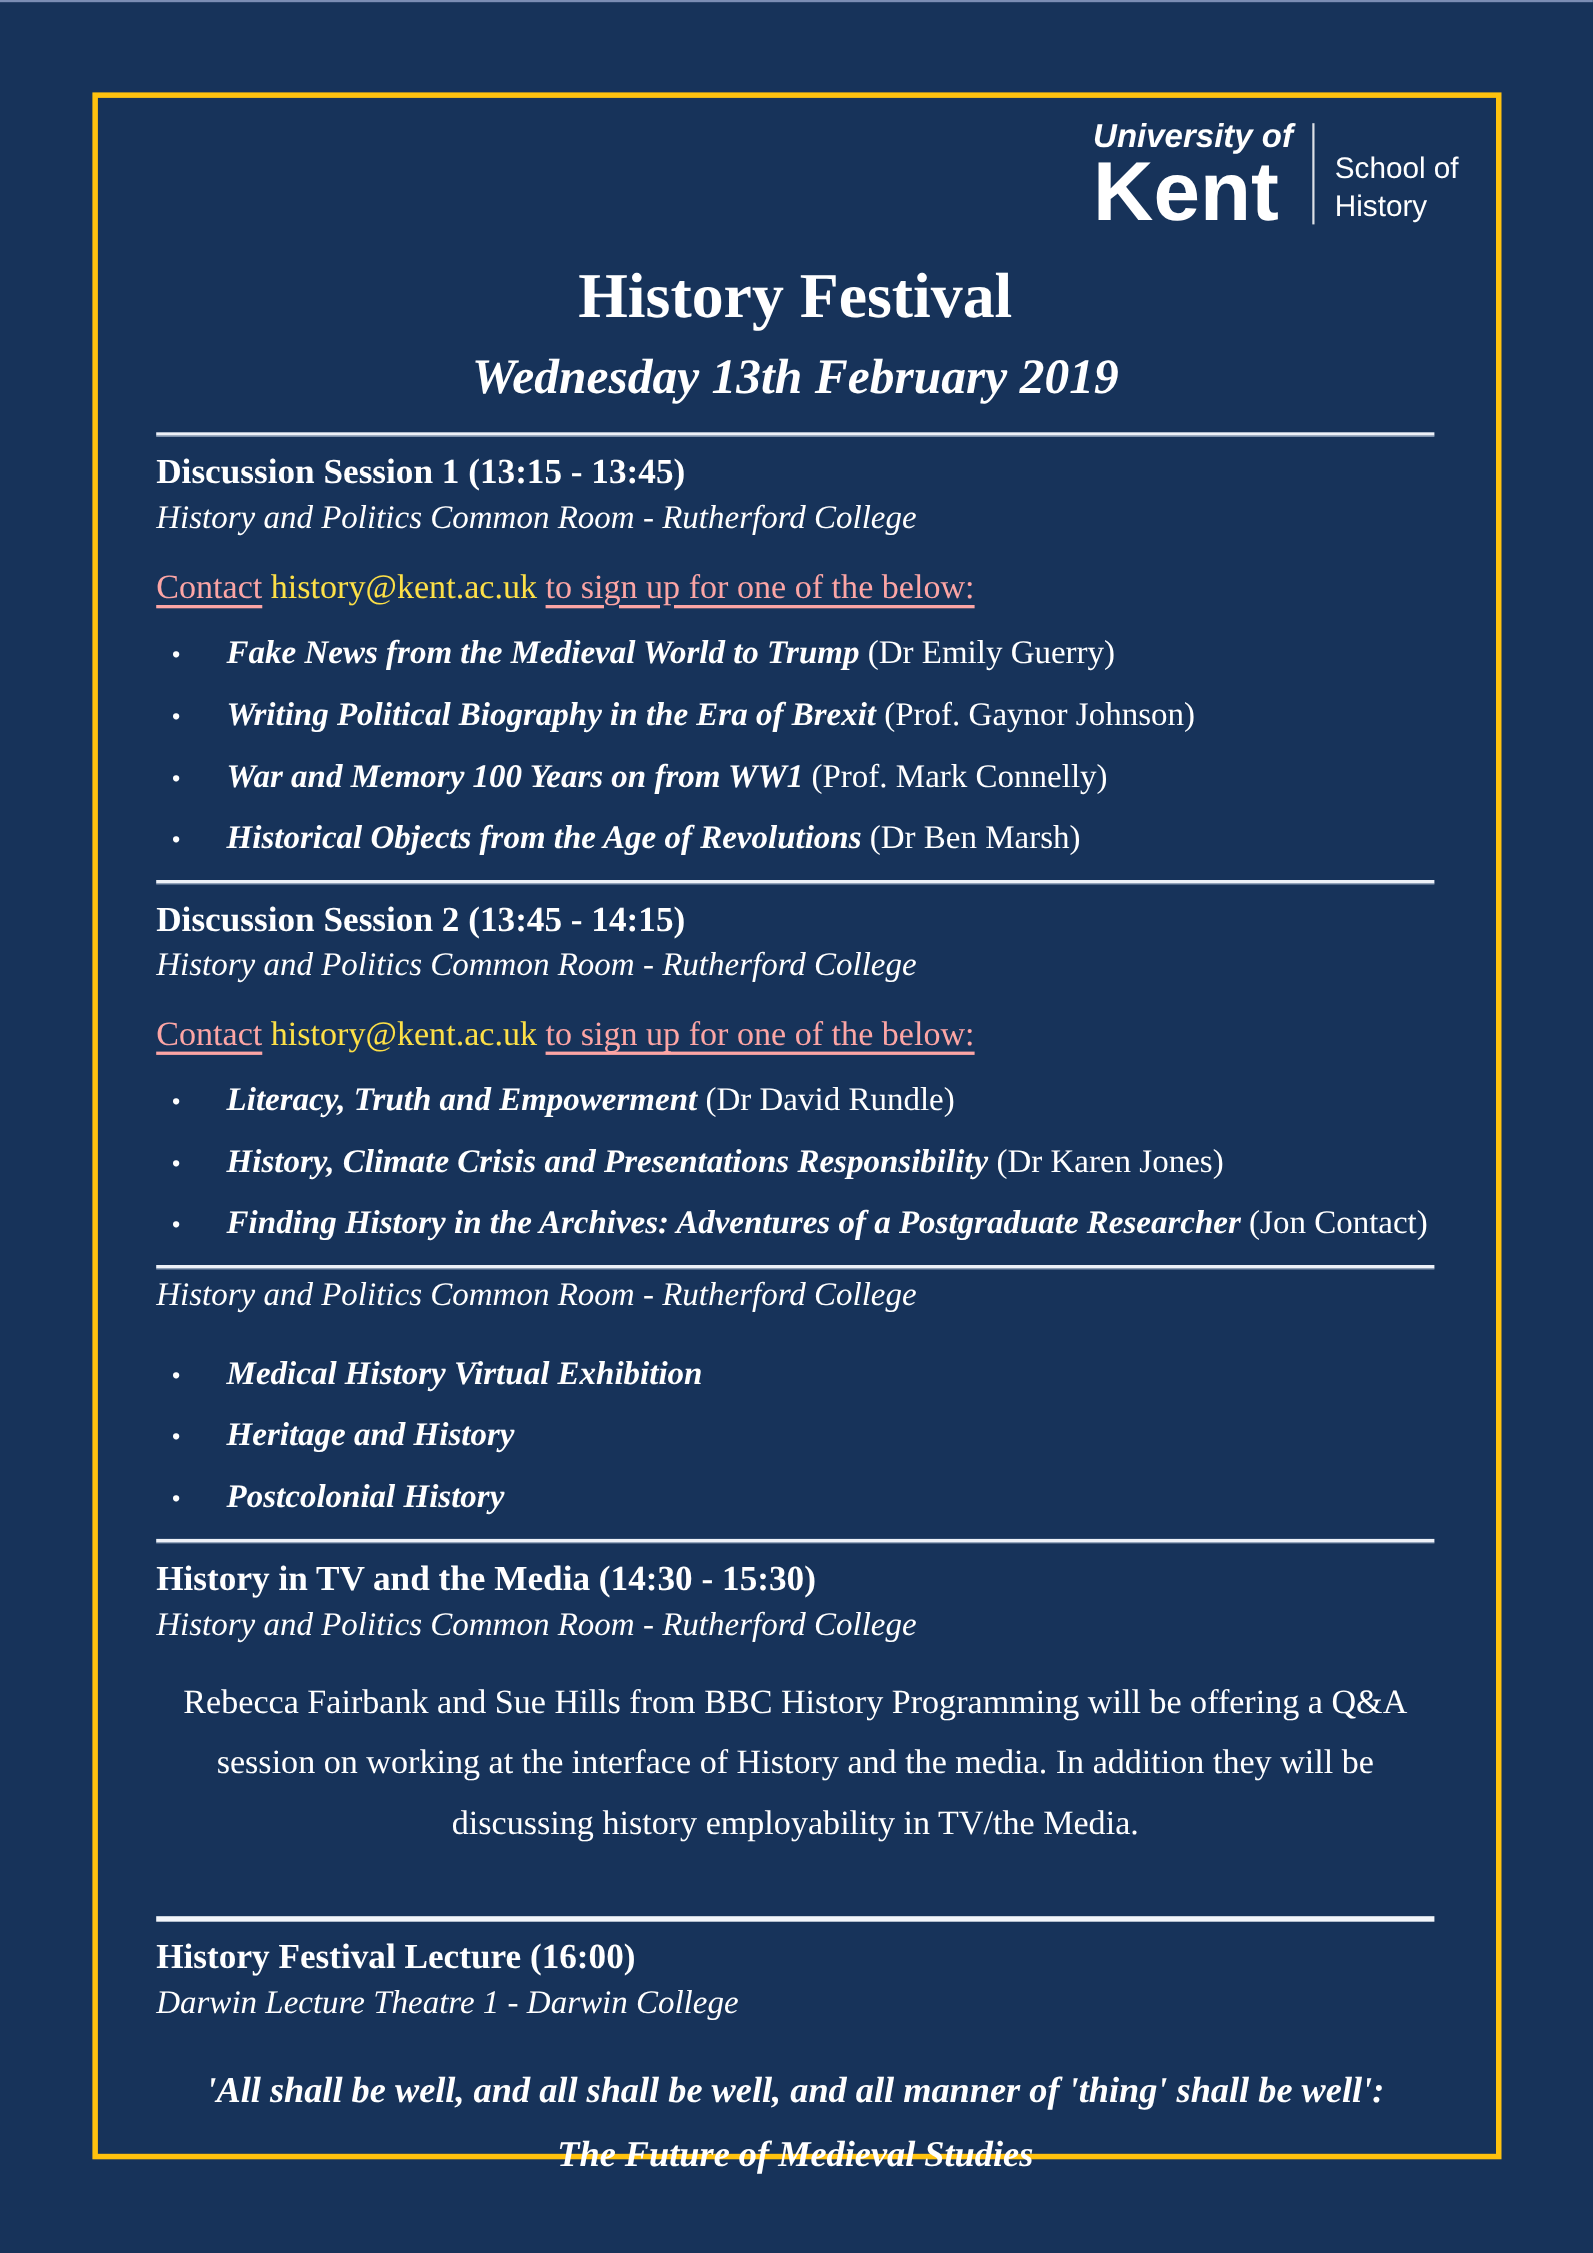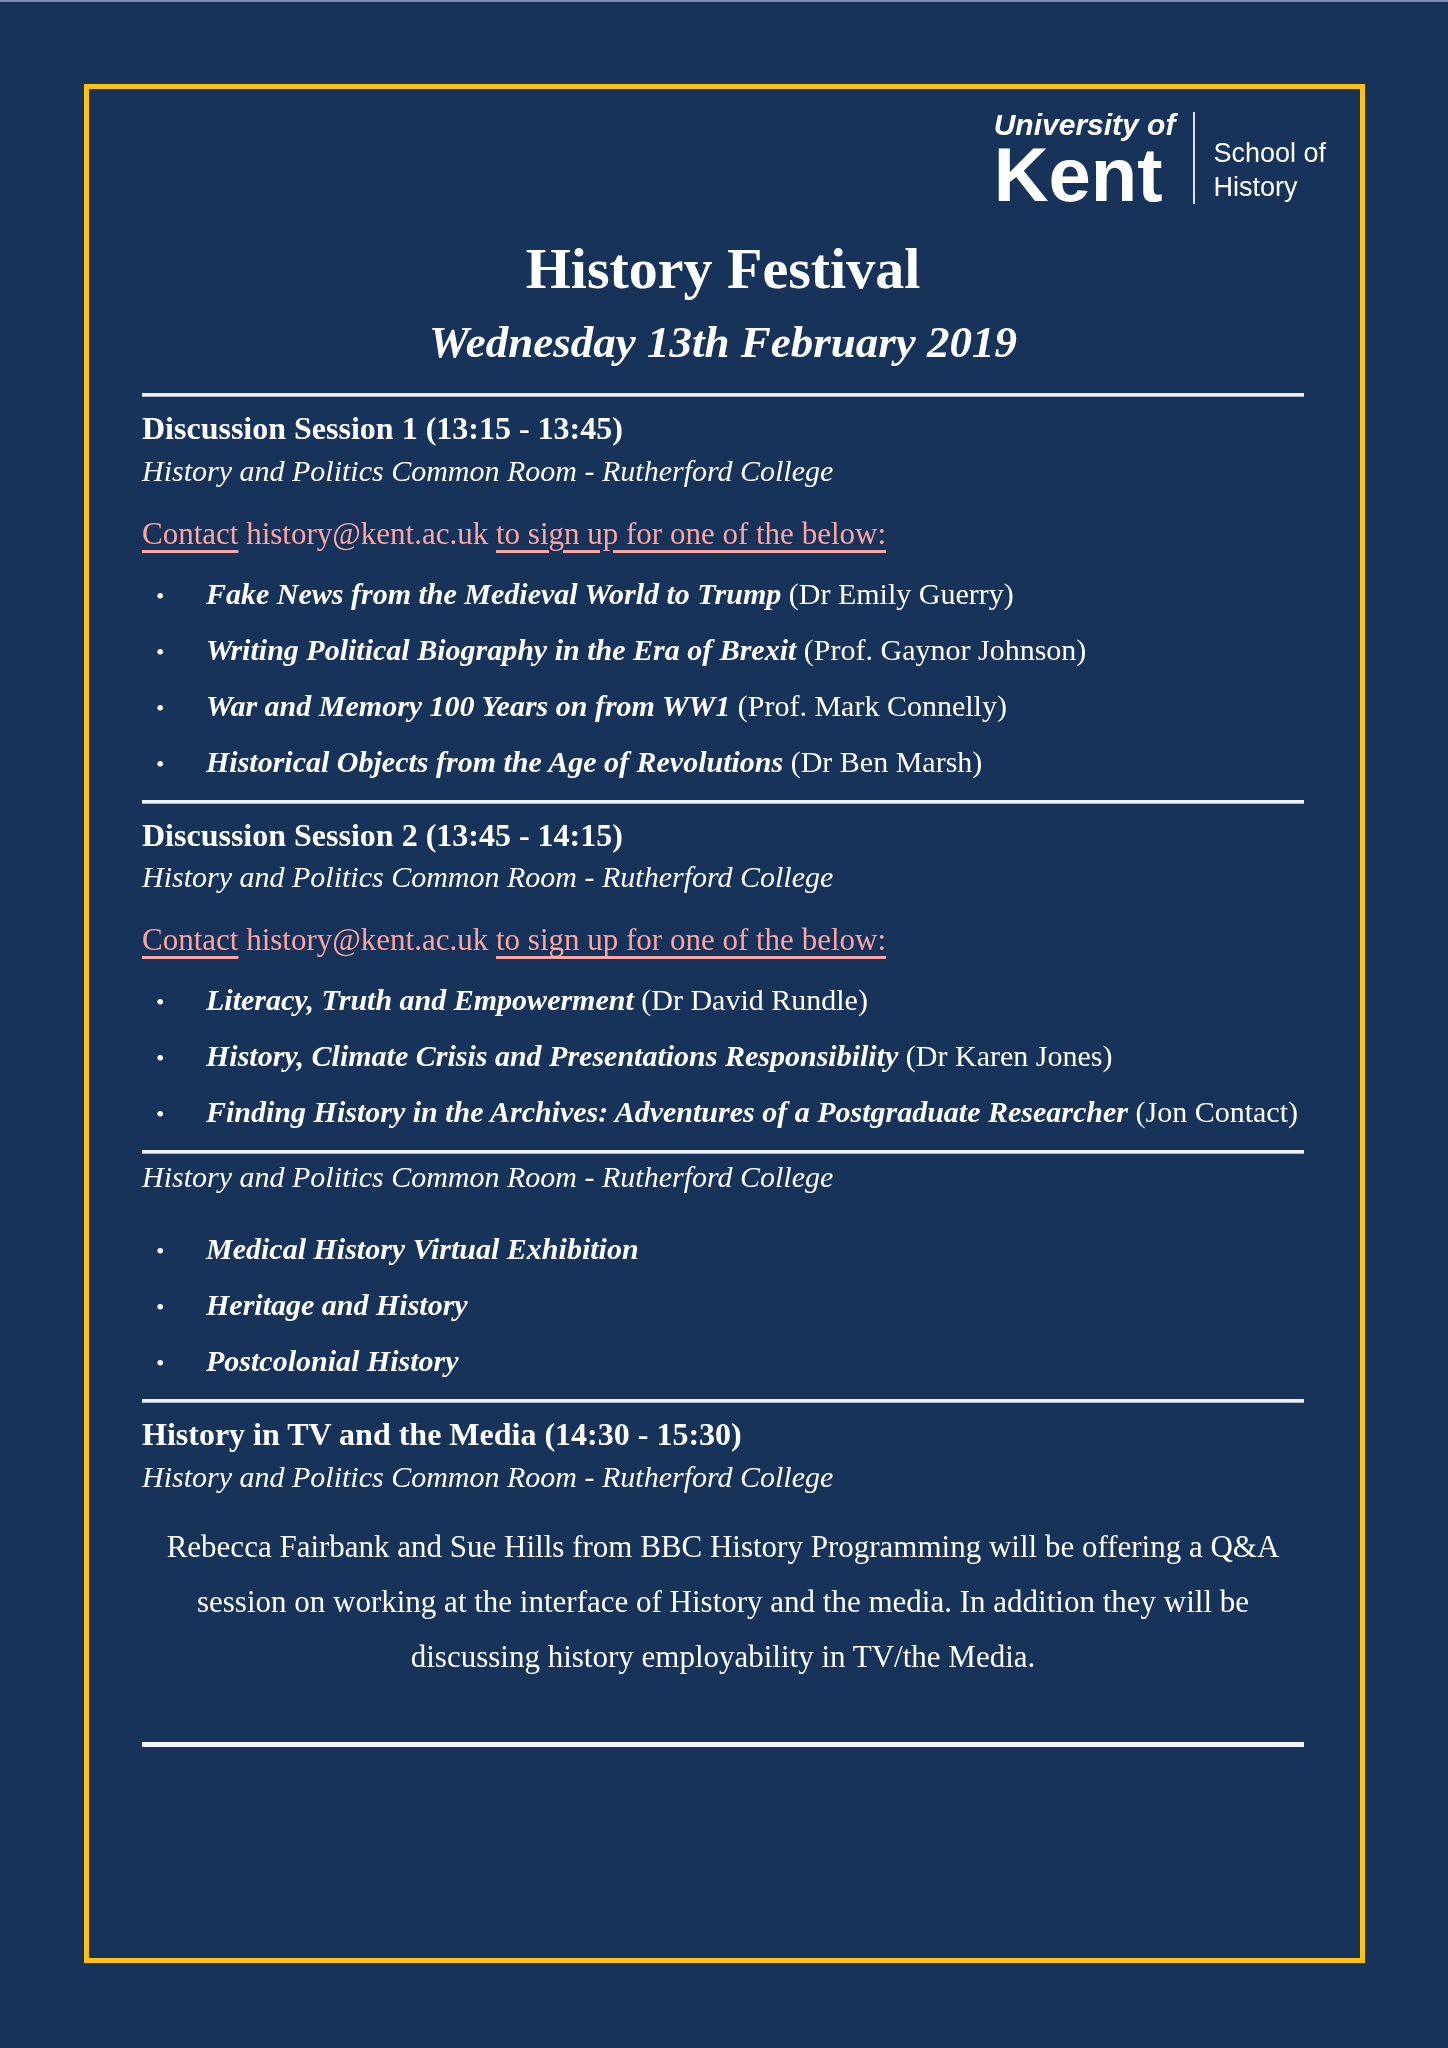--- a/index.html
+++ b/index.html
@@ -48,21 +48,21 @@
     border-top: 3px solid #edf1f8;
     border-bottom: 1px solid #a9b8cd;
   }
   .sep.thick { height: 5px; background: #f2f5fa; border: none; }
 
   
   .s-head { font-size: 32px; font-weight: 700; margin-top: 12px; line-height: 1.2; }
   .s-loc  { font-size: 30px; font-style: italic; margin-top: 5px; line-height: 1.2; }
   .contact { font-size: 31px; margin-top: 26px; line-height: 1.2; }
   .gold-link { color: #fca5a5; text-decoration: underline; text-underline-offset: 6px; cursor: pointer; }
-  .email-link { color: #fca5a5; cursor: pointer; }
+  .email-link { color: #fde047; cursor: pointer; }
 
   .talks { margin-top: 24px; }
   .talk  { display: flex; align-items: baseline; font-size: 30px; margin-bottom: 20px; line-height: 1.2; }
   .bullet { flex: 0 0 64px; padding-left: 14px; font-size: 24px; }
   .talk-title { font-weight: 700; font-style: italic; }
   .talk-speaker { font-weight: 400; }
 
   .para { font-size: 31px; line-height: 1.78; margin-top: 24px; text-align: center; }
 
   .quote { text-align: center; font-weight: 700; font-style: italic; font-size: 33px; margin-top: 34px; line-height: 1.75; }
@@ -178,14 +178,22 @@
   <div class="sep" style="margin-top: 12px;"></div>
 
   <div>
     <div class="s-head">History in TV and the Media (14:30 - 15:30)</div>
     <div class="s-loc">History and Politics Common Room - Rutherford College</div>
     <div class="para">Rebecca Fairbank and Sue Hills from BBC History Programming will be offering a Q&amp;A session on working at the interface of History and the media. In addition they will be discussing history employability in TV/the Media.</div>
   </div>
 
   <div class="sep thick" style="margin-top: 58px;"></div>
 
+  <div>
+    <div class="s-head">History Festival Lecture (16:00)</div>
+    <div class="s-loc">Darwin Lecture Theatre 1 - Darwin College</div>
+    <div class="quote">
+      <div>'All shall be well, and all shall be well, and all manner of  'thing' shall be well':</div>
+      <div>The Future of  Medieval Studies</div>
+    </div>
+  </div>
 
 </div>
 
 </body></html>

